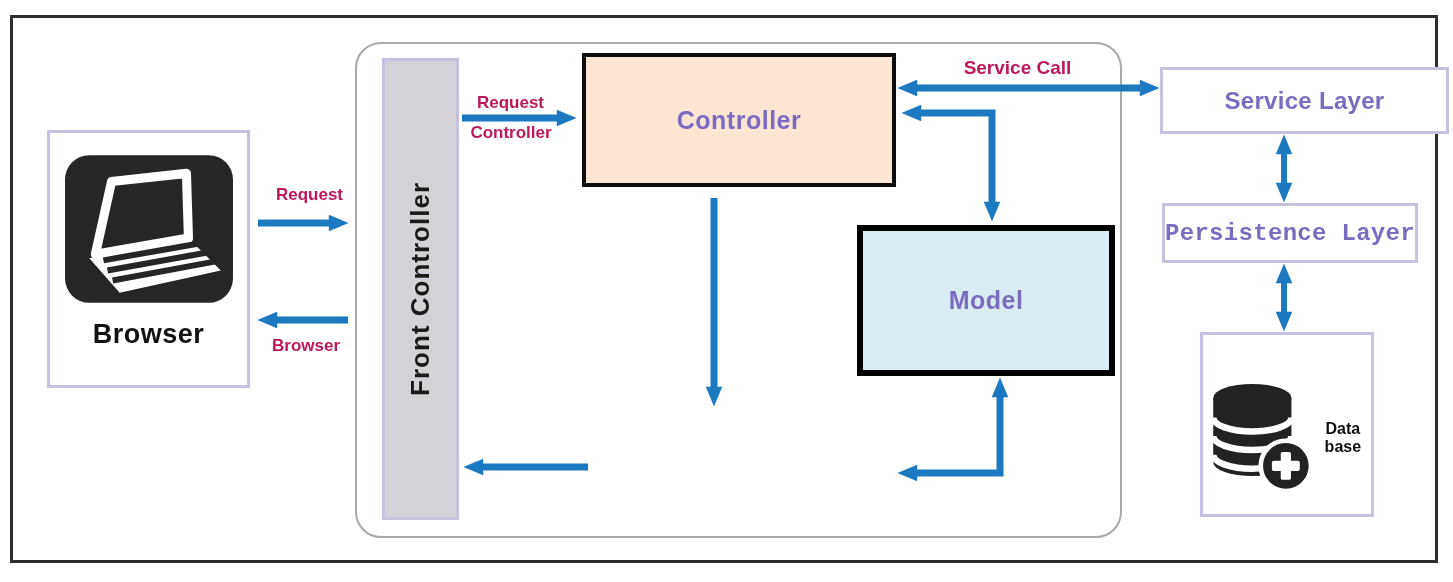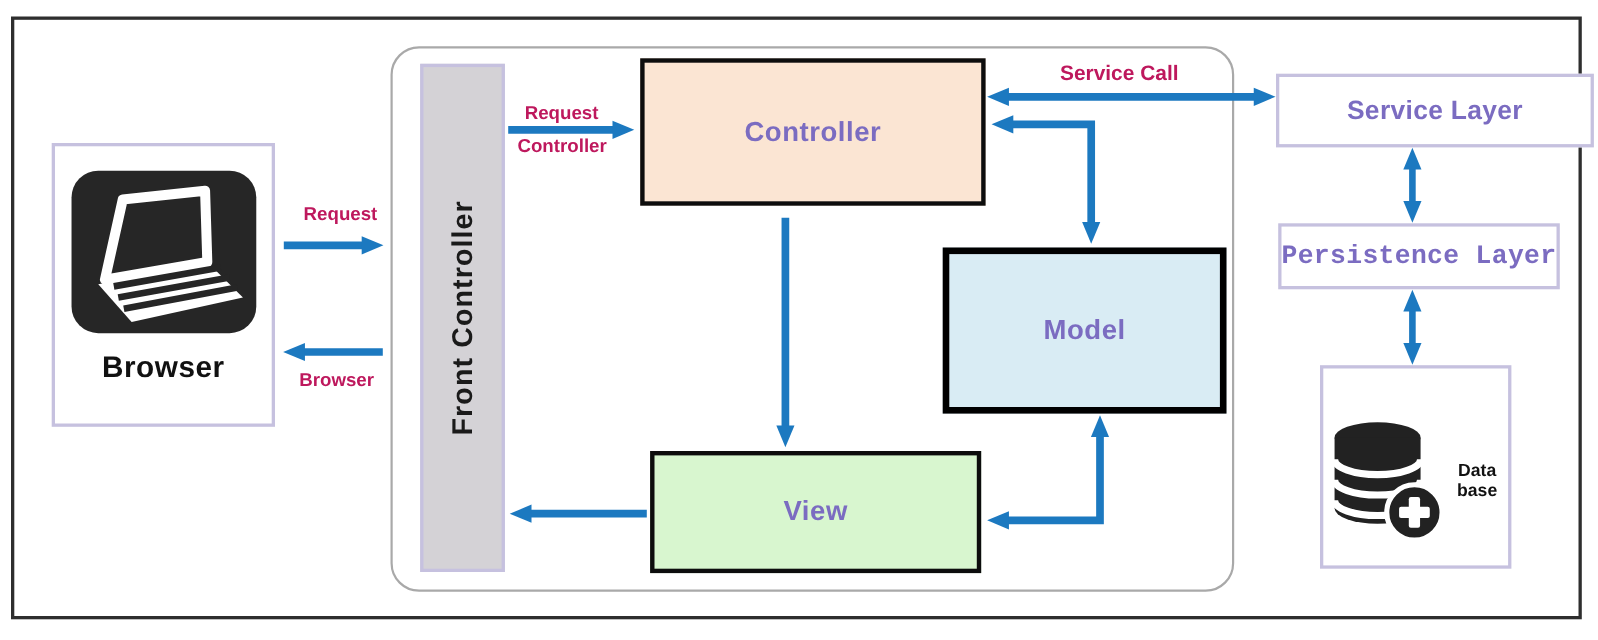--- a/index.html
+++ b/index.html
@@ -96,23 +96,20 @@
   <div class="box front-controller-bar">
     <span class="vertical-text">Front Controller</span>
   </div>
 
   <div class="box controller-box">
     <span class="mvc-label">Controller</span>
   </div>
   <div class="box model-box">
     <span class="mvc-label">Model</span>
   </div>
-  <div class="box view-box">
-    <span class="mvc-label">View</span>
-  </div>
 
   <div class="box layer-box service-layer-box">
     <span class="layer-label">Service Layer</span>
   </div>
   <div class="box layer-box persistence-layer-box">
     <span class="layer-label">Persistence Layer</span>
   </div>
 
   <div class="box database-box">
     <svg width="150" height="140" viewBox="0 0 120 130">

